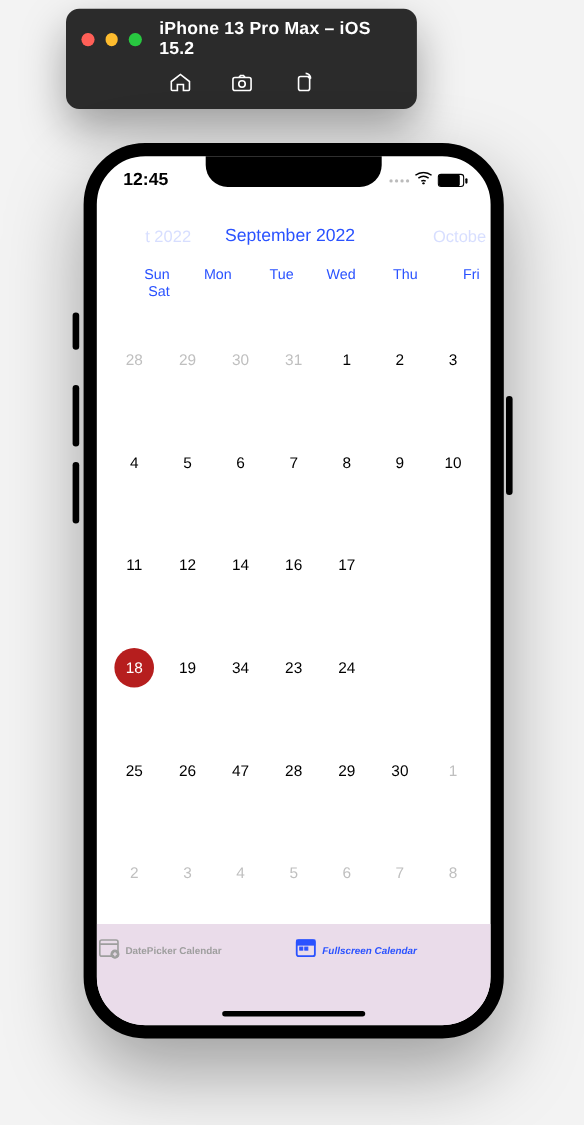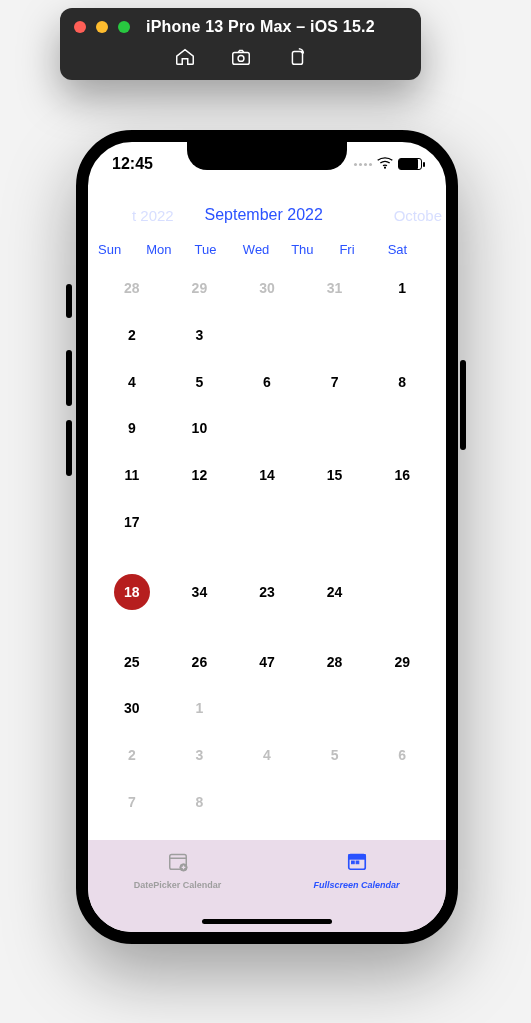--- a/index.html
+++ b/index.html
@@ -16,21 +16,21 @@
     width:531px;
     height:1023px;
     position:relative;
     overflow:hidden;
   }
 
   
   .sim-toolbar{
     position:absolute;
     left:60px; top:8px;
-    width:361px;
+    width:319px;
     background:#2b2b2b;
     border-radius:12px;
     padding:10px 14px 8px 14px;
     color:#fff;
     box-shadow:0 18px 40px rgba(0,0,0,.35);
   }
   .sim-top{display:flex;align-items:center;gap:10px;}
   .tl{width:12px;height:12px;border-radius:50%;}
   .tl.red{background:#ff5f57;}
   .tl.yellow{background:#febc2e;}
@@ -84,43 +84,43 @@
   .month-row{
     display:flex;align-items:center;justify-content:space-between;
     padding:20px 4px 18px 4px;
     font-size:16px;
   }
   .month-faded{color:#c7d1ff;opacity:.7;font-size:15px;margin-left:40px;}
   .month-main{color:var(--accent);font-weight:500;}
 
   
   .cal{padding:0 10px;flex:1;}
-  .dow{display:grid;grid-template-columns:repeat(7,1fr);text-align:left;color:var(--accent);font-size:13px;font-weight:500;padding-bottom:8px;}
+  .dow{display:grid;grid-template-columns:repeat(6,1fr);text-align:right;color:var(--accent);font-size:13px;font-weight:500;padding-bottom:8px;}
   .weeks{display:grid;grid-template-rows:repeat(6,1fr);height:560px;}
-  .wk{display:grid;grid-template-columns:repeat(5,1fr);font-weight:bold;}
+  .wk{display:grid;grid-template-columns:repeat(7,1fr);}
   .day{
     display:flex;align-items:center;justify-content:center;
     font-size:14px;color:#000;position:relative;
   }
   .day.other{color:var(--faded);}
   .day.today span{
     background:var(--today);color:#fff;
     width:36px;height:36px;border-radius:50%;
     display:flex;align-items:center;justify-content:center;
   }
 
   
   .tabbar{
     position:absolute;left:0;right:0;bottom:0;
     height:92px;
     background:var(--tabbg);
     display:flex;align-items:flex-start;
     padding-top:10px;
   }
-  .tab{flex:1;display:flex;flex-direction:column;align-items:center;gap:4px;}
+  .tab{flex:1;display:flex;flex-direction:row;align-items:center;gap:4px;}
   .tab svg{width:22px;height:22px;}
   .tab.inactive{color:var(--tab-inactive);}
   .tab.inactive svg{stroke:var(--tab-inactive);fill:var(--tab-inactive);}
   .tab.active{color:var(--accent);font-style:italic;}
   .tab.active svg{stroke:var(--accent);fill:var(--accent);}
   .tab-label{font-size:9px;font-weight:600;}
   .home-ind{
     position:absolute;left:50%;bottom:8px;transform:translateX(-50%);
     width:130px;height:5px;background:#000;border-radius:3px;
   }
@@ -260,32 +260,32 @@
             <div class="day">
               <span>11</span>
             </div>
             <div class="day">
               <span>12</span>
             </div>
             <div class="day">
               <span>14</span>
             </div>
             <div class="day">
-              <span>15</span>
-            </div>
-            <div class="day">
               <span>16</span>
             </div>
             <div class="day">
               <span>17</span>
             </div>
           </div>
           <div class="wk">
             <div class="day today">
               <span>18</span>
+            </div>
+            <div class="day">
+              <span>19</span>
             </div>
             <div class="day">
               <span>34</span>
             </div>
             <div class="day">
               <span>23</span>
             </div>
             <div class="day">
               <span>24</span>
             </div>

